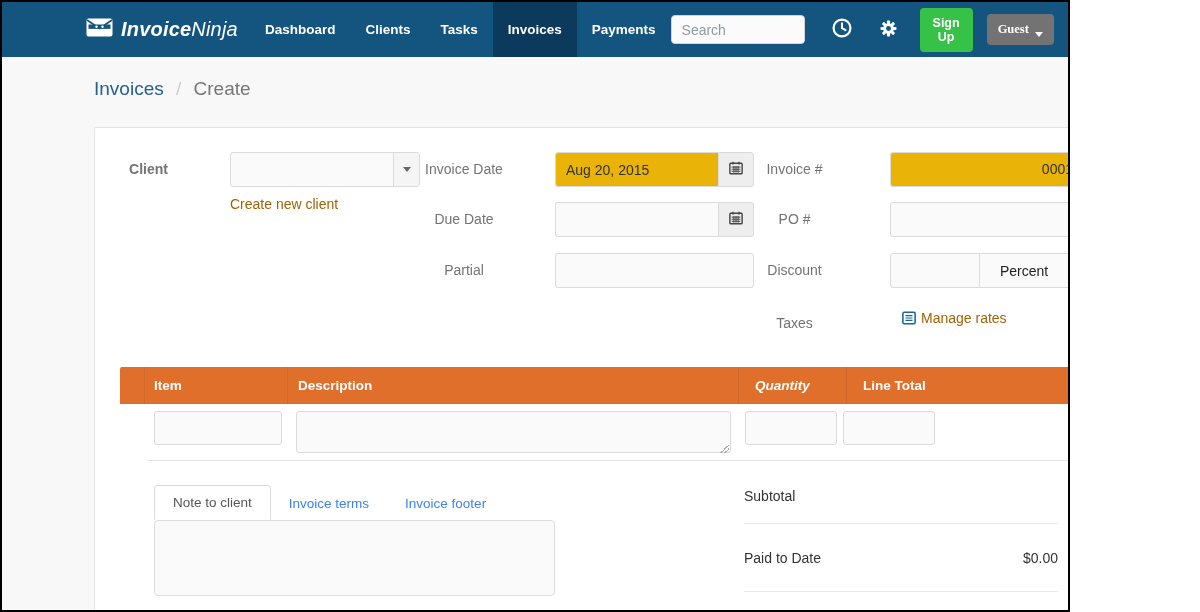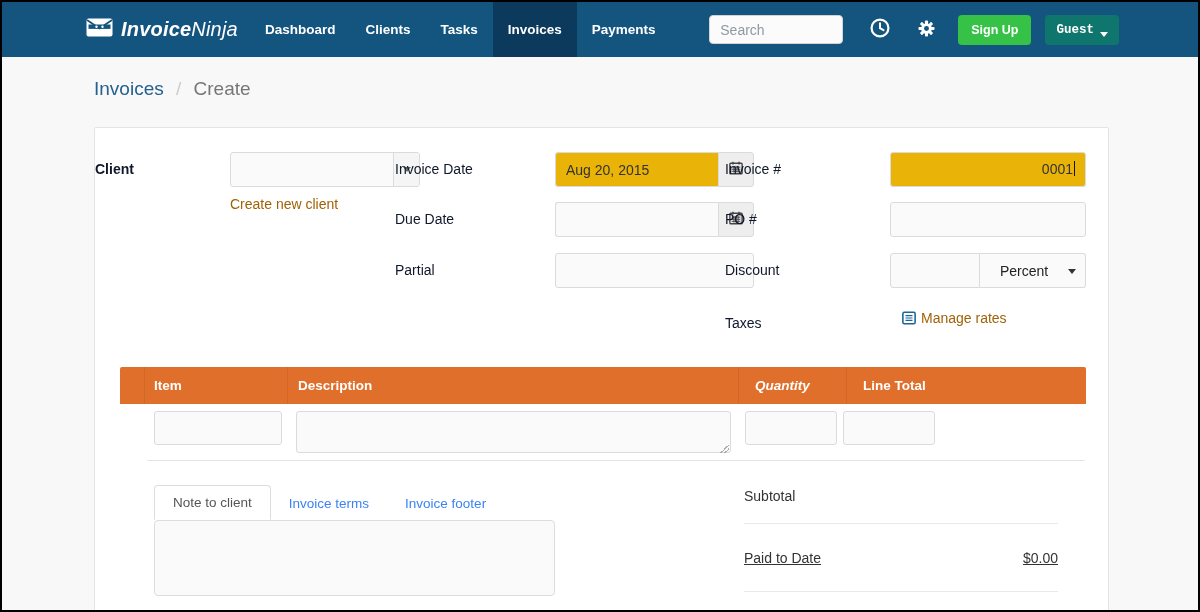--- a/index.html
+++ b/index.html
@@ -1,18 +1,18 @@
 <!DOCTYPE html>
 <html><head>
 <meta charset="utf-8">
 <style>
   * { box-sizing: border-box; margin: 0; padding: 0; }
   html,body { width:1200px; height:612px; }
   body { font-family: "Liberation Sans", sans-serif; }
-  .frame { width:1200px; height:612px; border:2px solid #000; background:#f8f8f8; overflow:hidden; }
+  .frame { width:1070px; height:612px; border:2px solid #000; background:#f8f8f8; overflow:hidden; }
 
   
   .navbar { height:55px; background:#14557f; display:flex; align-items:stretch;
             padding-left:84px; padding-right:79px; }
   .brand { display:flex; align-items:center; gap:8px; cursor:pointer; }
   .brand-text { color:#fff; font-size:20px; font-style:italic; letter-spacing:.2px; }
   .brand-text b { font-weight:bold; }
   .brand-text span.lite { font-weight:300; }
   .nav-items { display:flex; list-style:none; margin-left:12px; }
   .nav-items li { color:#fff; font-size:13.5px; font-weight:bold; line-height:55px;
@@ -22,38 +22,38 @@
   .search-input { width:134px; height:29px; border:1px solid #d2d2d2; border-radius:4px;
                   background:#fbfbfb; font-size:14px; padding:0 10px; color:#333;
                   font-family:"Liberation Sans", sans-serif; }
   .search-input::placeholder { color:#8e9aa3; }
   .icon-btn { background:none; border:none; cursor:pointer; display:flex; align-items:center; }
   .clock-btn { margin-left:26px; }
   .gear-btn { margin-left:26px; }
   .signup-btn { margin-left:22px; background:#35c247; color:#fff; font-weight:bold;
                 font-size:12.5px; border:none; border-radius:4px; padding:8px 13px; cursor:pointer;
                 font-family:"Liberation Sans", sans-serif; }
-  .guest-btn { margin-left:14px; background:#0f766e; color:#fff; font-weight:bold;
+  .guest-btn { margin-left:14px; background:#737373; color:#fff; font-weight:bold;
                font-size:12.5px; border:none; border-radius:4px; padding:8px 11px; cursor:pointer;
                display:flex; align-items:flex-end; gap:6px;
-               font-family:Liberation Mono, monospace; }
+               font-family:Liberation Serif, serif; }
   .caret-down { width:0; height:0; border-left:4px solid transparent;
                 border-right:4px solid transparent; border-top:5px solid #fff; display:inline-block; }
 
   
   .breadcrumb { margin:21px 0 0 92px; font-size:19px; color:#777; }
   .breadcrumb .bc-link { color:#25608e; text-decoration:none; cursor:pointer; }
   .breadcrumb .bc-sep { color:#ccc; margin:0 7px; }
   .breadcrumb .bc-current { color:#777; }
 
   
   .card { position:relative; margin:27px 0 0 92px; width:1015px; height:640px;
           background:#fff; border:1px solid #e4e4e4; border-radius:2px; }
 
-  .flabel { position:absolute; font-size:14px; color:#0f172a; line-height:35px; text-align:left; }
+  .flabel { position:absolute; font-size:14px; color:#737373; line-height:35px; text-align:center; }
   .flabel.bold { font-weight:bold; }
 
   .ctrl { border:1px solid #dbdbdb; border-radius:3px; background:#fafafa; height:35px;
           font-size:14px; color:#333; font-family:"Liberation Sans", sans-serif; }
   .ctrl.white { background:#eab308; }
 
   
   .client-select { position:absolute; left:135px; top:24px; width:190px; display:flex;
                    cursor:pointer; overflow:hidden; }
   .client-select .sel-body { flex:1; }
@@ -124,21 +124,21 @@
   .tab.inactive { color:#3b82f6; }
   .note-area { position:absolute; left:59px; top:392px; width:401px; height:76px;
                border:1px solid #ddd; border-radius:4px; background:#fafafa; resize:none;
                outline:none; padding:8px; font-family:"Liberation Sans", sans-serif; font-size:14px; }
 
   
   .totals { position:absolute; left:649px; top:348px; width:314px; font-size:14px; color:#333; }
   .totals .t-row { display:flex; justify-content:space-between; align-items:center;
                    border-bottom:1px solid #e9e9e9; }
   .totals .t-row.r1 { height:48px; align-items:flex-start; padding-top:12px; }
-  .totals .t-row.r2 { height:68px;text-decoration:underline; }
+  .totals .t-row.r2 { height:68px; }
   .t-val { color:#333; }
 </style>
 </head>
 <body>
 
 <div class="frame">
 
   <div class="navbar">
     <div class="brand">
       <span>

